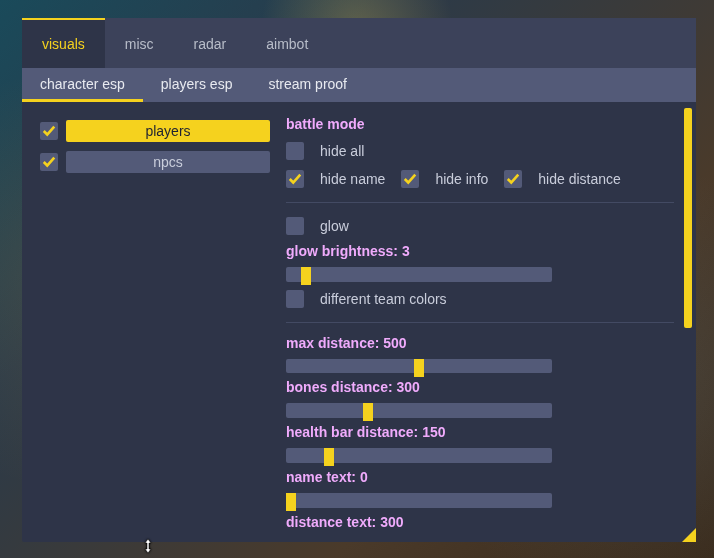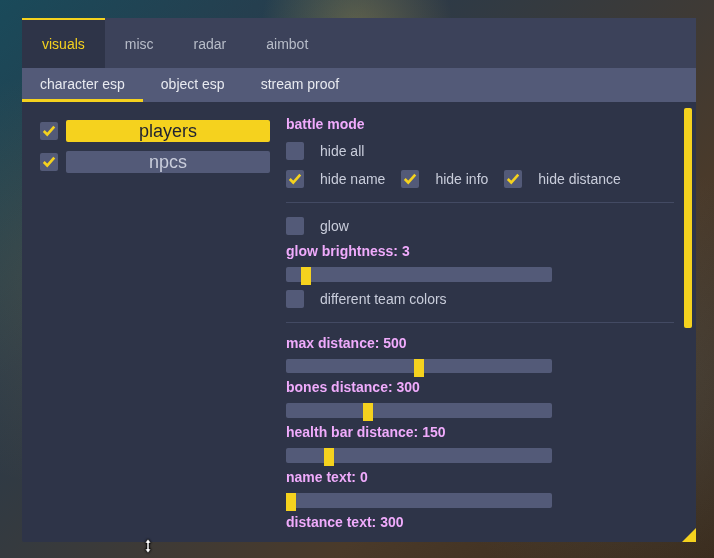--- a/index.html
+++ b/index.html
@@ -79,21 +79,21 @@
     cursor: pointer;
   }
   .chk.on { color: #f5d21e; }
   .chk svg { width: 14px; height: 14px; display: block; }
   .cat-btn {
     flex: 1; height: 22px;
     background: #535a78;
     border-radius: 2px;
     display: flex; align-items: center; justify-content: center;
     cursor: pointer;
-    font-size: 18px;
+    font-size: 14px;
     color: #c9cddb;
   }
   .cat-btn.active { background: #f5d21e; color: #1f2232; }
   .col-right {
     flex: 1;
     padding: 14px 22px 10px 6px;
     overflow-y: hidden;
     display: flex; flex-direction: column;
     gap: 6px;
   }
@@ -140,21 +140,21 @@
 
   <div class="tabs-main">
     <div class="tab-main active">visuals</div>
     <div class="tab-main">misc</div>
     <div class="tab-main">radar</div>
     <div class="tab-main">aimbot</div>
   </div>
 
   <div class="tabs-sub">
     <div class="tab-sub active">character esp</div>
-    <div class="tab-sub">object esp</div>
+    <div class="tab-sub">players esp</div>
     <div class="tab-sub">stream proof</div>
   </div>
 
   <div class="body">
 
     <div class="col-left">
       <div class="cat-row">
         <div class="chk on">
           <svg viewBox="0 0 16 16">
               <path d="M2 8 L6 12 L14 3" stroke="currentColor" stroke-width="3" fill="none"></path>

